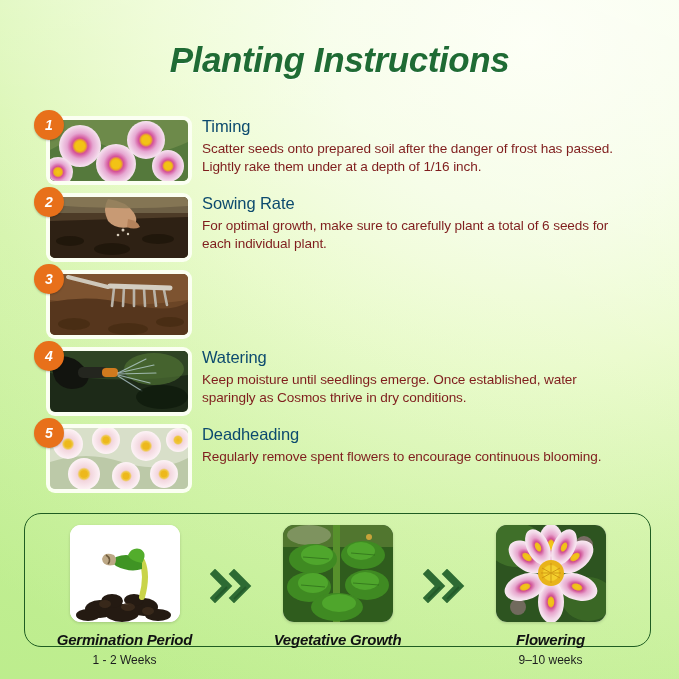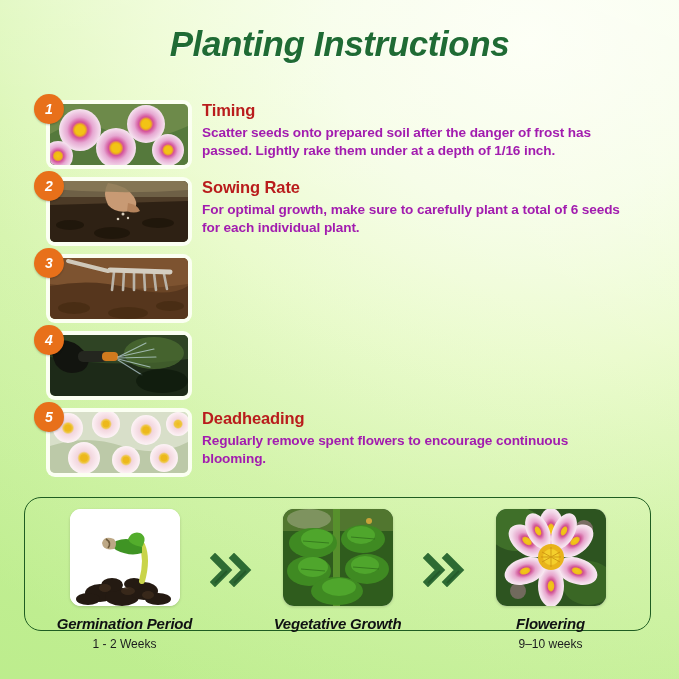--- a/index.html
+++ b/index.html
@@ -11,21 +11,21 @@
   }
   #bg{
     position:absolute;inset:0;
     background:
       radial-gradient(120% 105% at 78% 6%, #fbffef 0%, #f4fde2 24%, #e9fbc9 46%, #d6f5ac 70%, #c5f096 100%);
   }
   #bg:after{
     content:"";position:absolute;inset:0;
     background:linear-gradient(200deg, rgba(255,255,255,0.55) 0%, rgba(255,255,255,0.10) 40%, rgba(160,226,110,0.22) 100%);
   }
-  #page{position:absolute;inset:0;}
+  #page{position:absolute;inset:0;margin-top:16px;}
 
   
   .title{
     position:absolute;left:0;right:0;top:24px;
     text-align:center;
     font-size:35px;font-weight:bold;font-style:italic;
     color:#1f6b34;letter-spacing:-0.4px;
     text-shadow:0 1px 0 rgba(255,255,255,0.75);
   }
 
@@ -46,25 +46,25 @@
     position:absolute;left:-16px;top:-10px;
     width:30px;height:30px;border-radius:50%;
     background:#e8701a;
     color:#fff;font-size:14px;font-weight:bold;font-style:italic;
     display:flex;align-items:center;justify-content:center;
     box-shadow:0 1px 2px rgba(0,0,0,0.22);
     z-index:4;
   }
   .step-text{position:absolute;left:202px;top:0;width:430px;}
   .step-title{
-    font-size:16.5px;font-weight:bold;color:#b91c1c;line-height:1.25;
+    font-size:16.5px;font-weight:normal;color:#0c4a6e;line-height:1.25;
     margin-bottom:3px;letter-spacing:-0.1px;
   }
   .step-desc{
-    font-size:13.6px;color:#a21caf;line-height:1.38;letter-spacing:-0.1px;font-weight:bold;
+    font-size:13.6px;color:#7f1d1d;line-height:1.38;letter-spacing:-0.1px;
   }
 
   
   .panel{
     position:absolute;left:24px;top:497px;
     width:627px;height:134px;
     border:1.6px solid #1f5d22;border-radius:17px;
     box-sizing:border-box;
   }
   .tl{
@@ -212,20 +212,24 @@
             <g stroke="#cfe6f2" stroke-width="1.1" opacity="0.65" stroke-linecap="round">
               <path d="M68 22 L104 14"></path>
                 <path d="M68 23 L106 22"></path>
                 <path d="M68 24 L100 32"></path>
               <path d="M68 22 L96 8"></path>
                 <path d="M68 25 L92 40"></path>
             </g>
             <ellipse cx="112" cy="46" rx="26" ry="12" fill="#0f1a0d" opacity="0.8"></ellipse>
           </svg>
         </div>
+      </div>
+      <div class="step-text">
+        <div class="step-title">Watering</div>
+        <div class="step-desc">Keep moisture until seedlings emerge. Once established, water sparingly as Cosmos thrive in dry conditions.</div>
       </div>
     </div>
 
     <div class="step">
       <div class="thumb-wrap">
         <div class="badge">5</div>
         <div class="thumb">
           <svg viewBox="0 0 138 61" preserveAspectRatio="none">
             <defs>
               <radialGradient id="pf5" cx="50%" cy="50%" r="50%">

